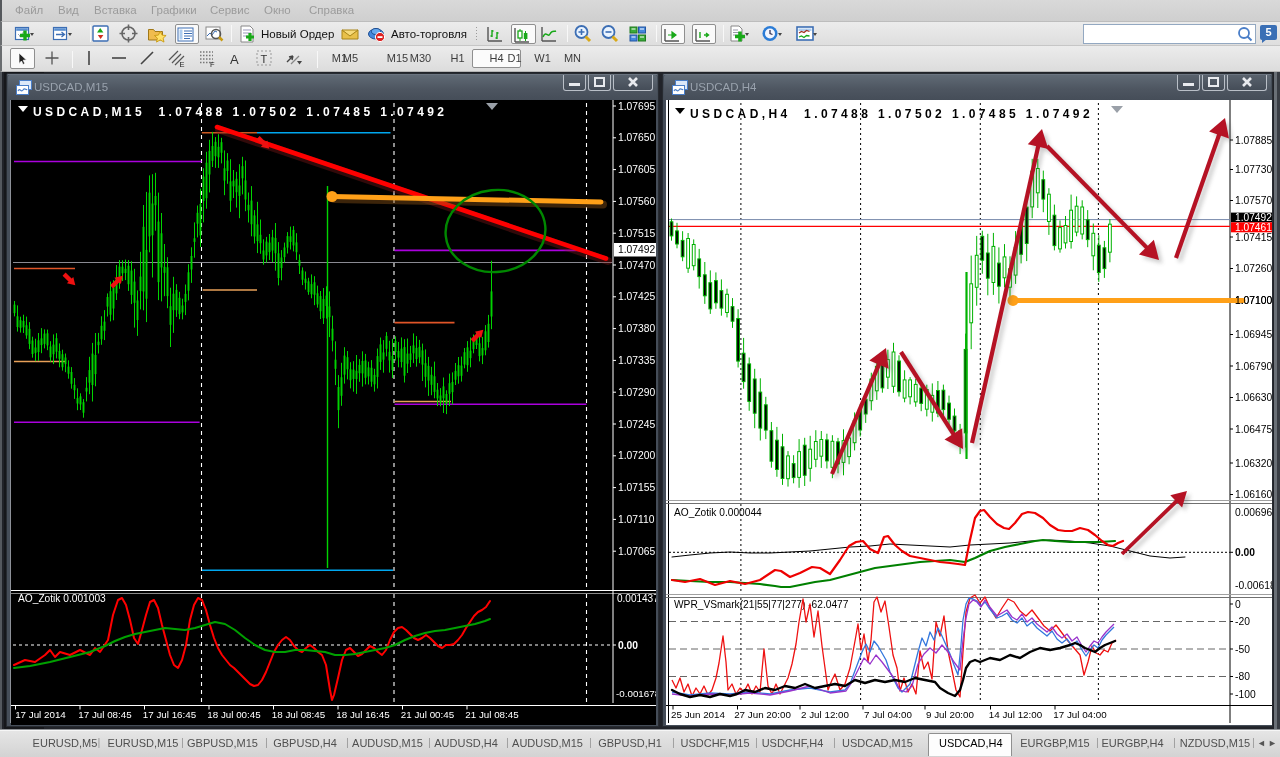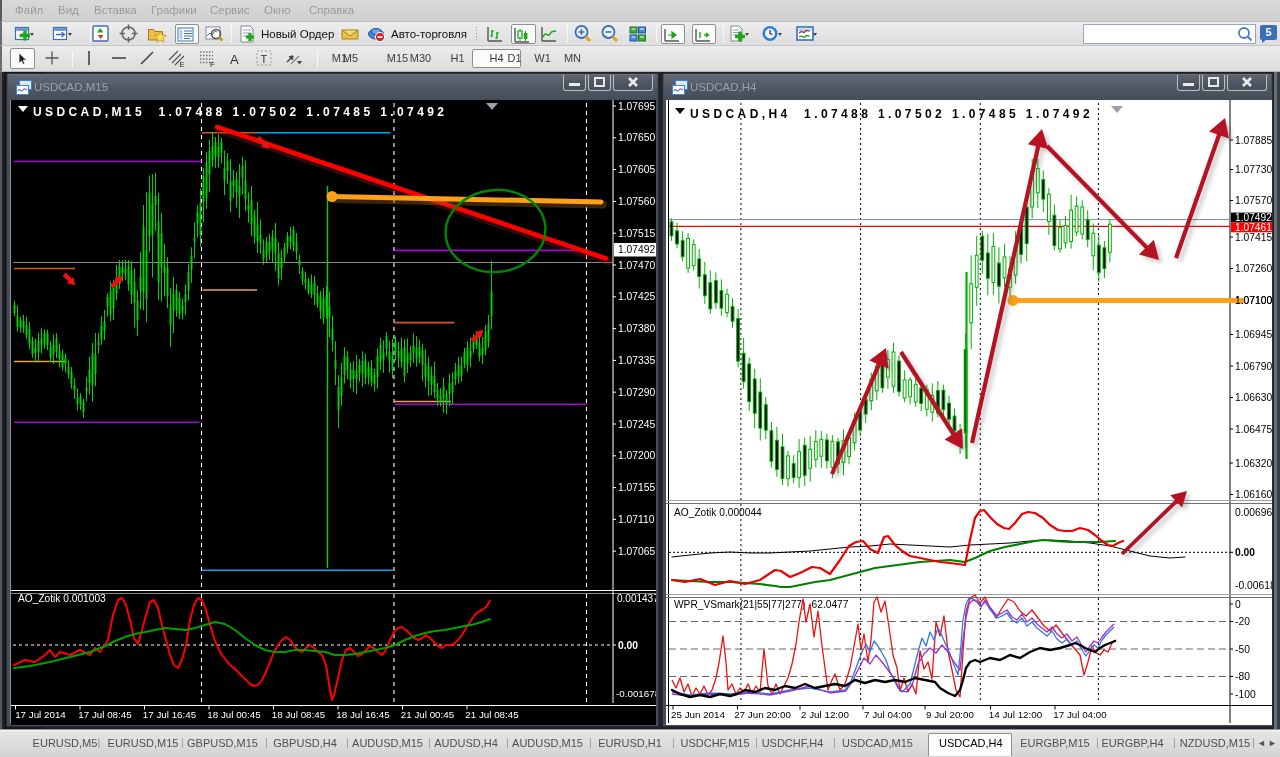--- a/index.html
+++ b/index.html
@@ -1036,21 +1036,21 @@
     </svg>
 
   <div id="tabbar" class="abs">
     <div class="tab" style="left:65px;transform:translateX(-50%)">EURUSD,M5</div>
       <div class="tab" style="left:143px;transform:translateX(-50%)">EURUSD,M15</div>
       <div class="tab" style="left:222.5px;transform:translateX(-50%)">GBPUSD,M15</div>
       <div class="tab" style="left:305px;transform:translateX(-50%)">GBPUSD,H4</div>
       <div class="tab" style="left:387.5px;transform:translateX(-50%)">AUDUSD,M15</div>
       <div class="tab" style="left:466px;transform:translateX(-50%)">AUDUSD,H4</div>
       <div class="tab" style="left:547.5px;transform:translateX(-50%)">AUDUSD,M15</div>
-      <div class="tab" style="left:630px;transform:translateX(-50%)">EURUSD,H1</div>
+      <div class="tab" style="left:630px;transform:translateX(-50%)">GBPUSD,H1</div>
       <div class="tab" style="left:715px;transform:translateX(-50%)">USDCHF,M15</div>
       <div class="tab" style="left:792.5px;transform:translateX(-50%)">USDCHF,H4</div>
       <div class="tab" style="left:877.5px;transform:translateX(-50%)">USDCAD,M15</div>
       <div class="tab active" style="left:928px;width:84px;text-align:center">USDCAD,H4</div>
       <div class="tab" style="left:1055px;transform:translateX(-50%)">EURGBP,M15</div>
       <div class="tab" style="left:1132.5px;transform:translateX(-50%)">EURGBP,H4</div>
       <div class="tab" style="left:1215px;transform:translateX(-50%)">NZDUSD,M15</div>
       <div class="tsep" style="left:97.5px">|</div>
       <div class="tsep" style="left:181px">|</div>
       <div class="tsep" style="left:265px">|</div>

